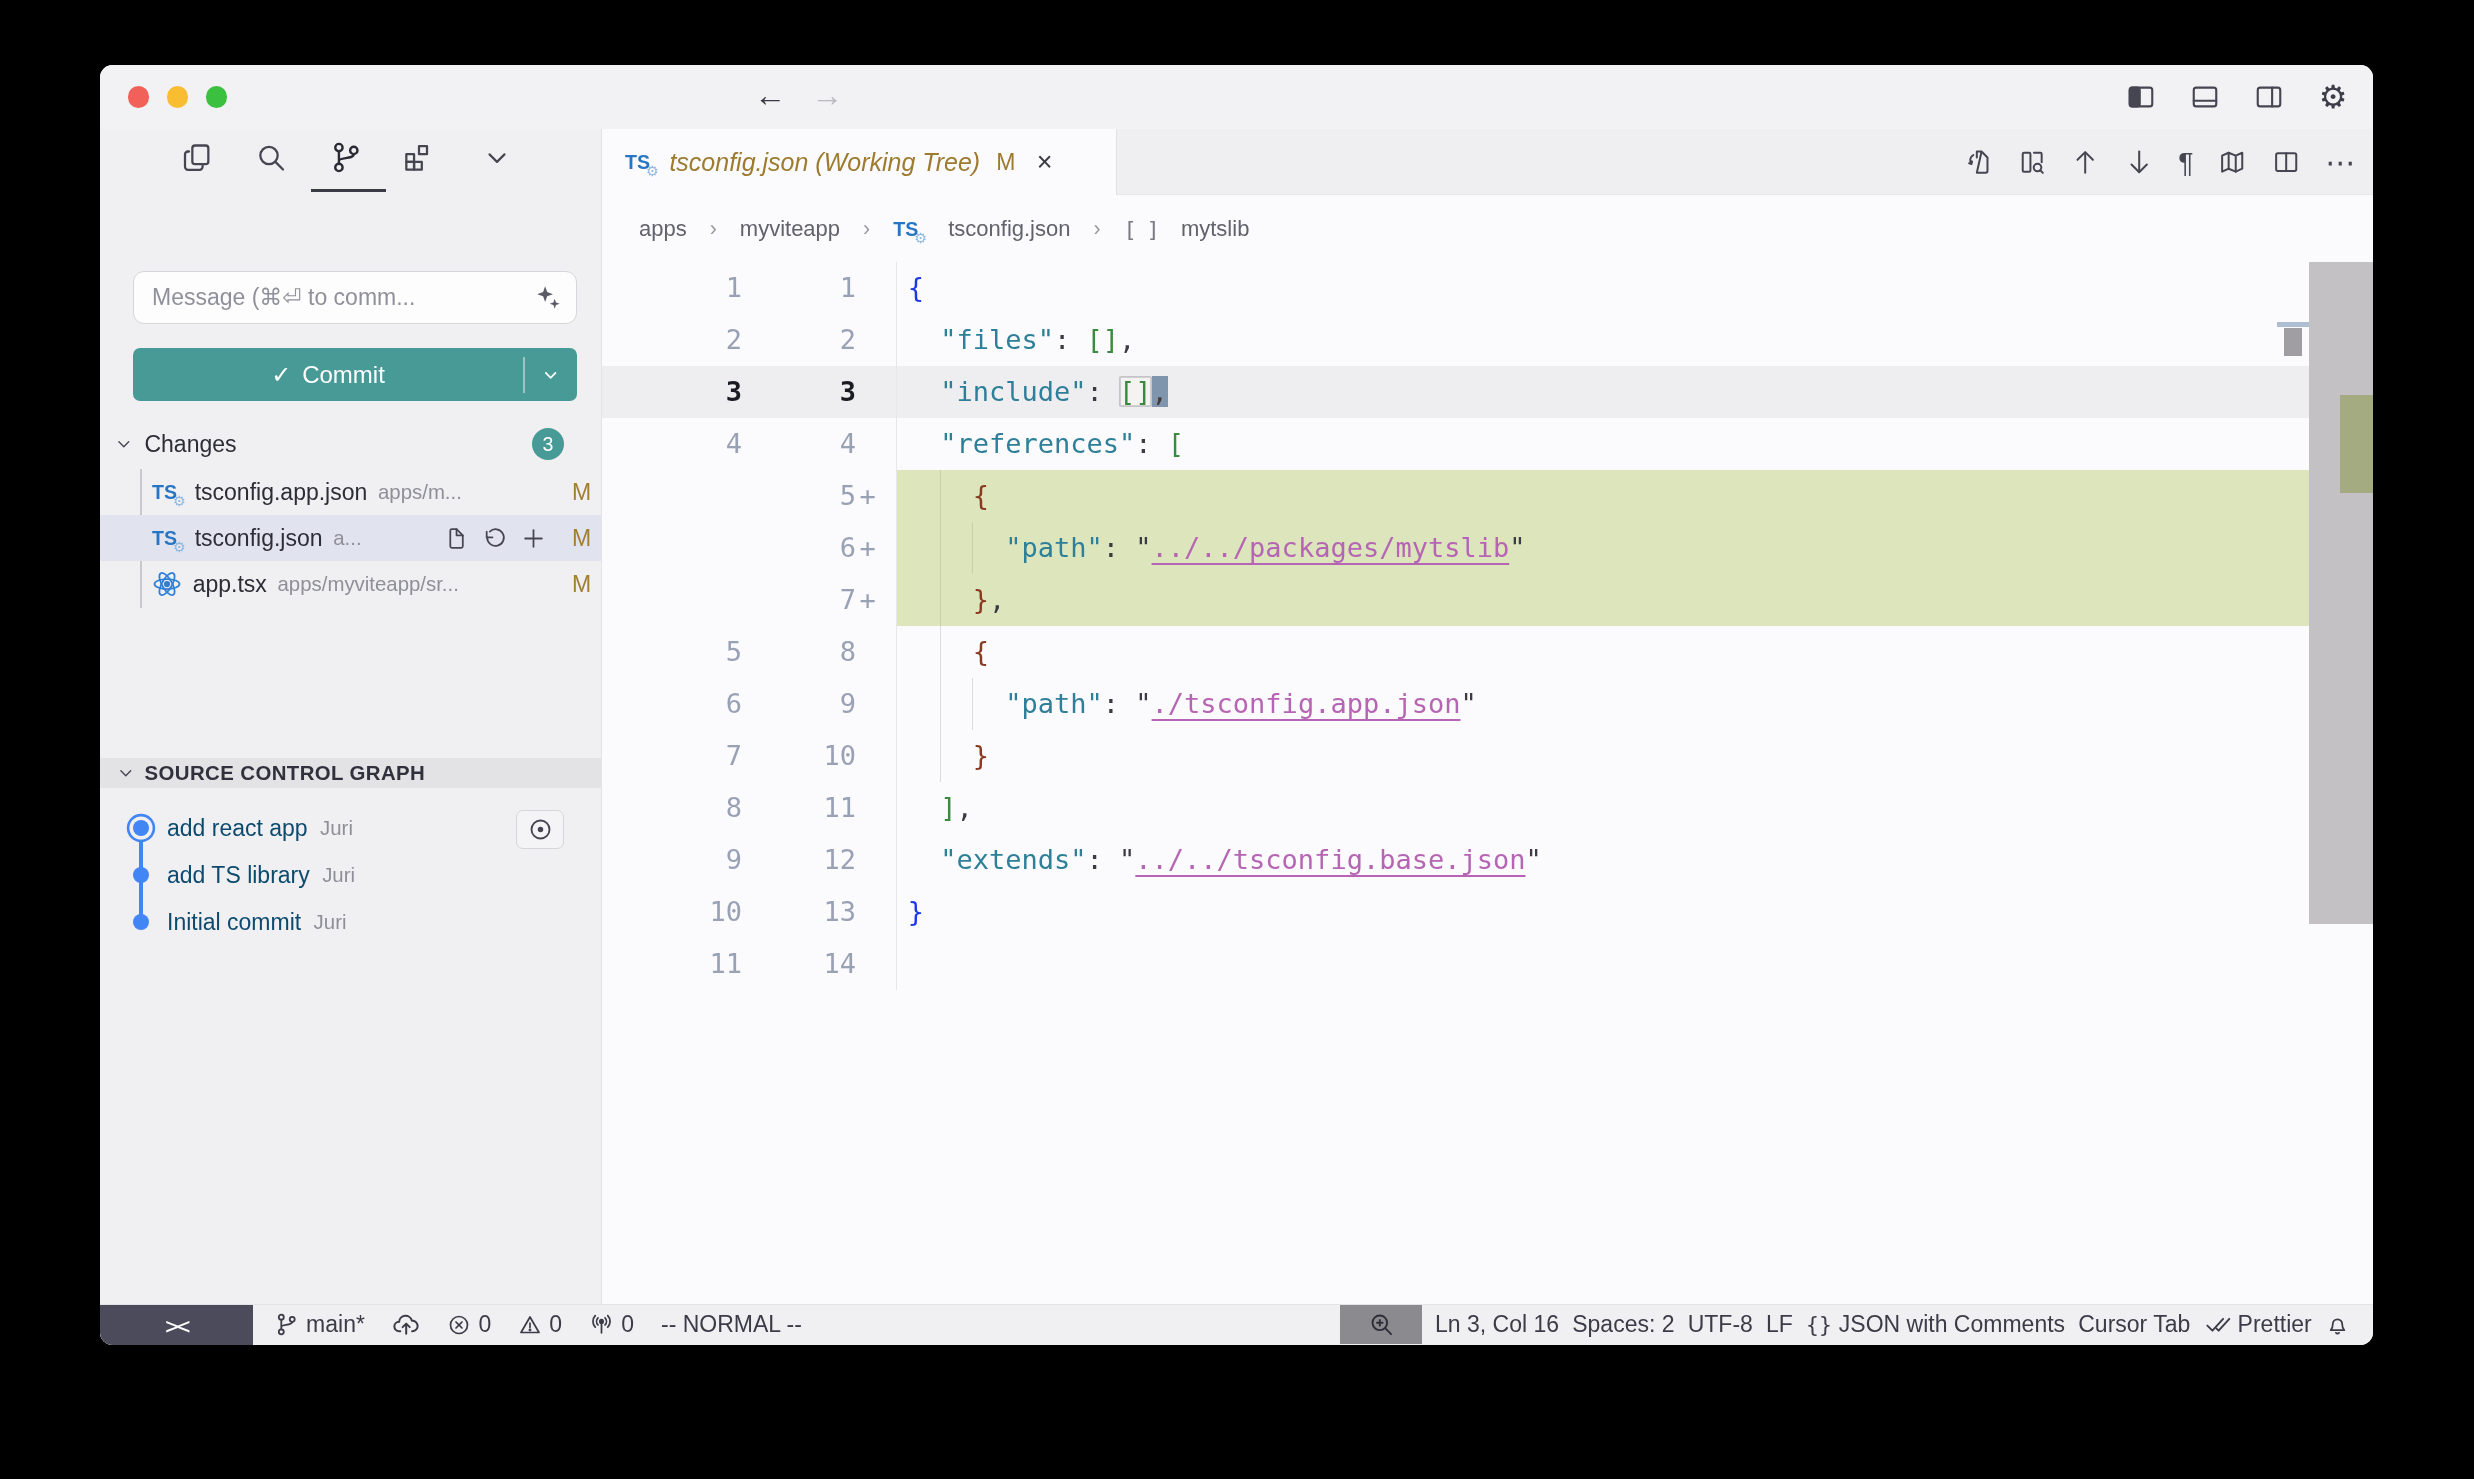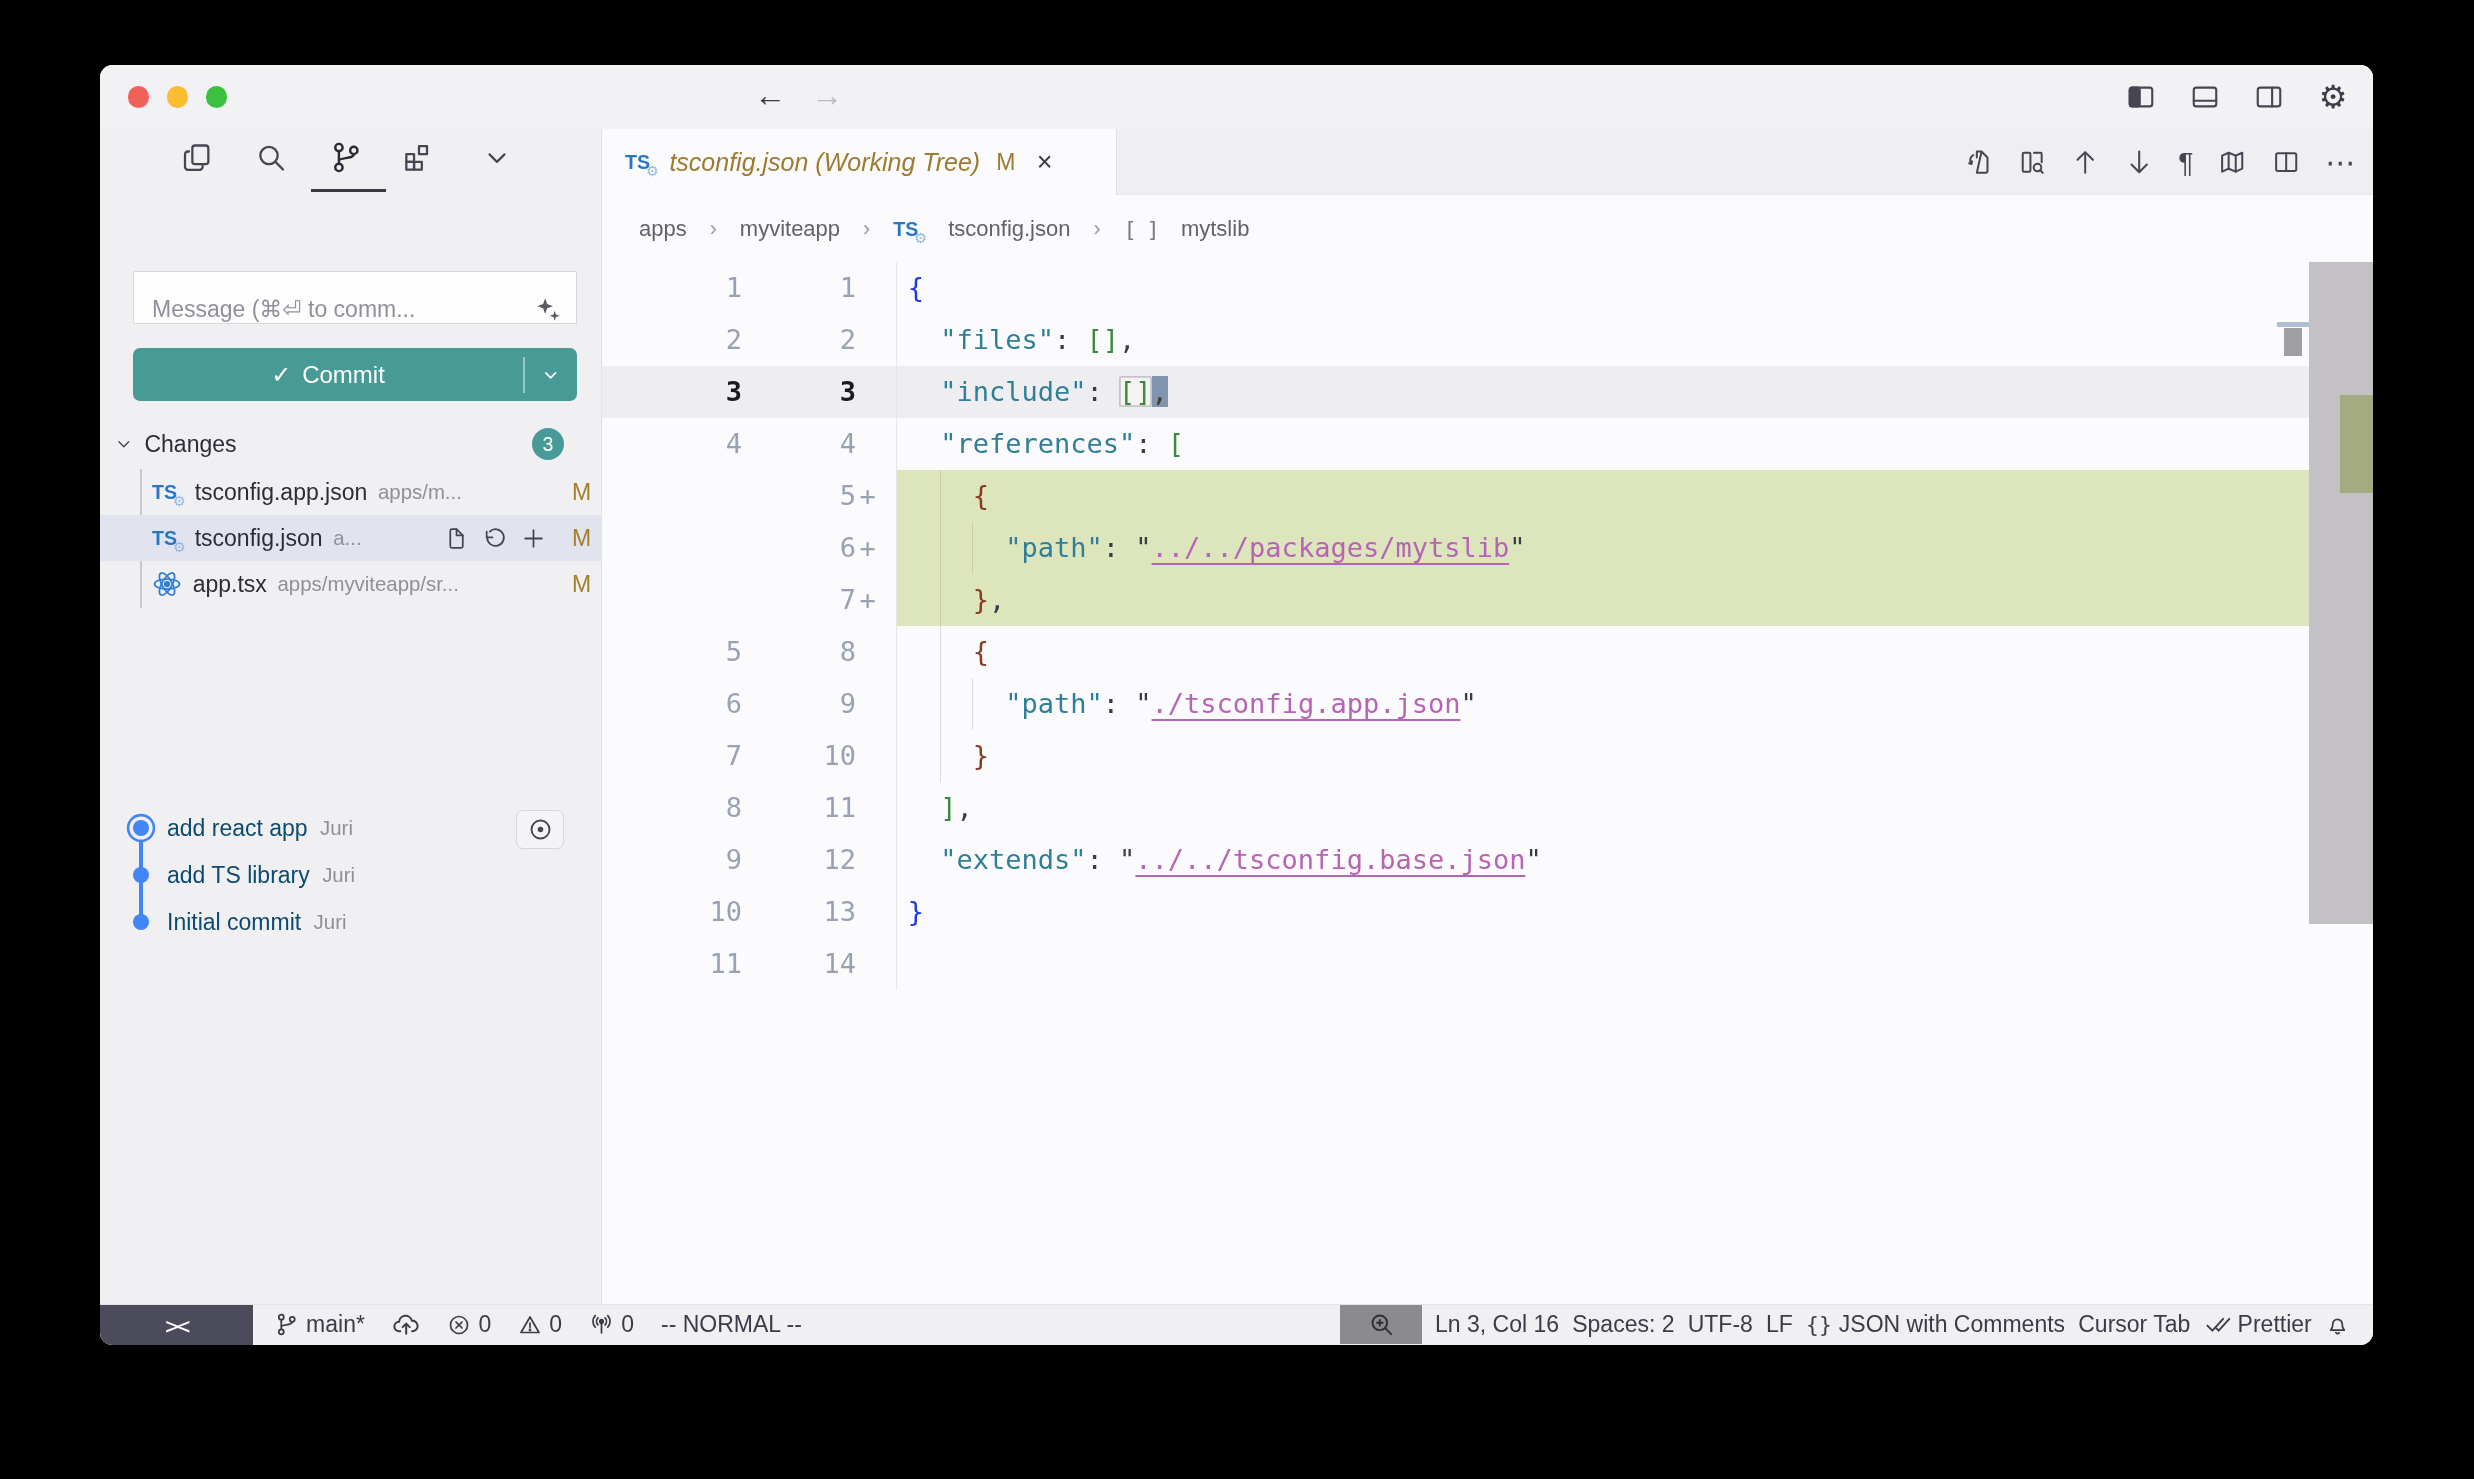--- a/index.html
+++ b/index.html
@@ -29,21 +29,21 @@
   
   .sidebar { position:relative; width:502px; background:#f0eff1; border-right:1.8px solid #e3e2e5; flex:none; }
   .activity { position:absolute; left:0; top:0; width:100%; height:66px; }
   .act-icon { position:absolute; top:30px; transform:translate(-50%,-50%); }
   .act-underline { position:absolute; left:211px; top:60px; width:75px; height:2.7px; background:#3b3b45; }
   .sec-band { position:absolute; left:0; width:100%; height:30px; background:#e3e2e5;
               display:flex; align-items:center; gap:9px; padding-left:16px;
               font-size:20.4px; font-weight:bold; letter-spacing:0.4px; color:#31313d; }
   .band-sc { top:66px; } .band-graph { top:629px; }
   .msgbox { position:absolute; left:33px; top:142px; width:444px; height:53px; background:#fdfdfe;
-            border:1.8px solid #d7d6da; border-radius:1px; display:flex; align-items:flex-end;
+            border:1.8px solid #d7d6da; border-radius:11px; display:flex; align-items:center;
             padding:0 14.2px 0 18px; }
   .msgbox .ph { flex:1; color:#90909a; font-size:23px; white-space:nowrap; overflow:hidden; }
   .commitbtn { position:absolute; left:33px; top:219px; width:444px; height:53px; background:#479a96;
                border-radius:7.1px; color:#fff; font-size:24px; display:flex; align-items:center; }
   .commitbtn .cb-main { flex:1; display:flex; align-items:center; justify-content:center; gap:10.7px; }
   .commitbtn .cb-sep { width:1.8px; height:36px; background:rgba(255,255,255,.45); }
   .commitbtn .cb-dd { width:52px; display:flex; align-items:center; justify-content:center; }
   .changes-hdr { position:absolute; left:0; top:298px; width:100%; height:34px;
                  display:flex; align-items:center; gap:10.7px; padding-left:14.2px; }
   .changes-hdr .lbl { font-size:23px; color:#2d2d38;text-align:center; }
@@ -265,20 +265,26 @@
                 <ellipse cx="12" cy="12" rx="10" ry="4" transform="rotate(120 12 12)"></ellipse>
                 <circle cx="12" cy="12" r="1.8" fill="#2f7fd6"></circle>
               </svg>
             </span>
             <span class="fname">app.tsx</span>
             <span class="fdesc">apps/myviteapp/sr...</span>
             <span class="fbadge">M</span>
           </div>
         </div>
 
+      <div class="sec-band band-graph">
+        <svg class="ic" width="19.6" height="19.6" viewBox="0 0 24 24">
+            <polyline points="6,9.5 12,15.5 18,9.5"></polyline>
+          </svg>
+        <span>SOURCE CONTROL GRAPH</span>
+      </div>
       <div class="graph-rail"></div>
       <div class="graphlist" id="graphlist">
           <div class="crow">
             <span class="gdot head" style="top: 23px;"></span>
             <span class="cmsg">add react app</span>
             <span class="cauthor">Juri</span>
             <span class="target-btn">
               <span style="display: inline-flex; align-items: center;">
                 <svg class="ic" width="27" height="27" viewBox="0 0 24 24">
                   <circle cx="12" cy="12" r="8"></circle>

